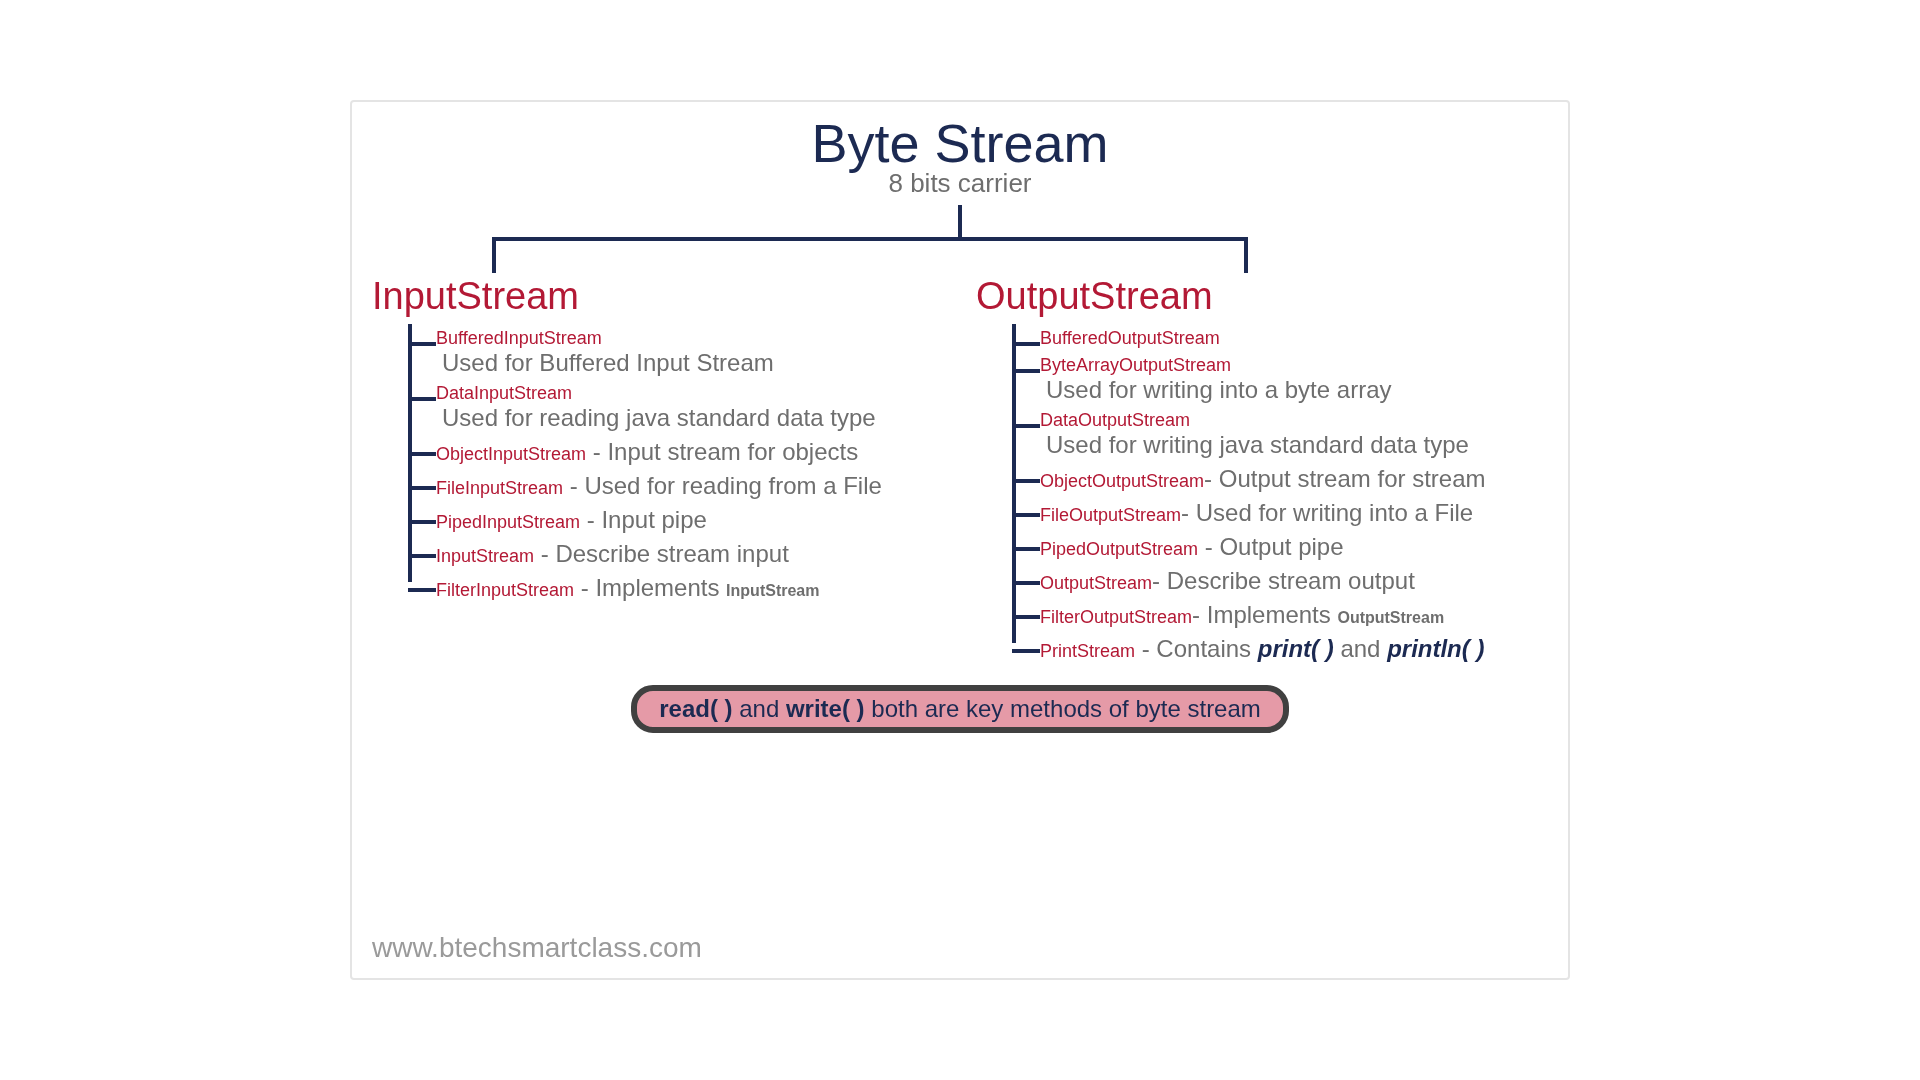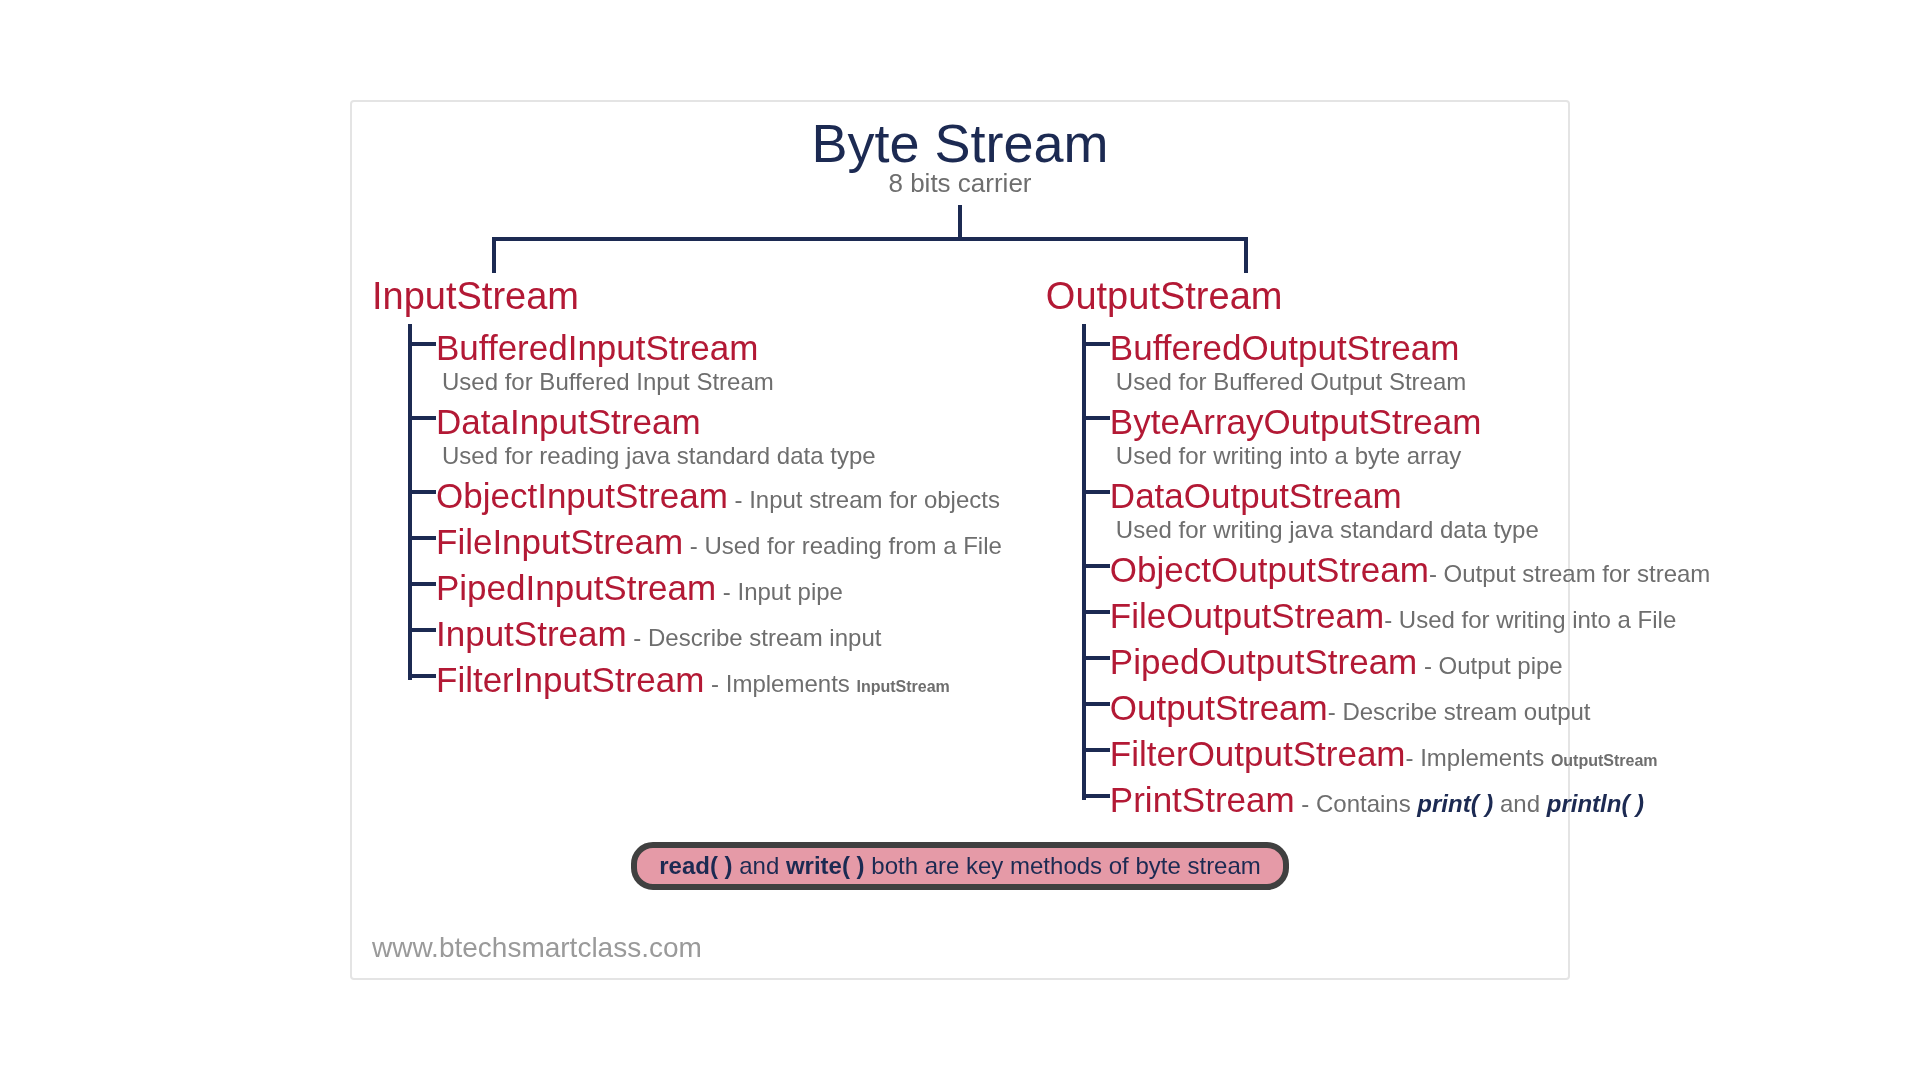--- a/index.html
+++ b/index.html
@@ -59,21 +59,21 @@
   top: 32px;
   width: 4px;
   height: 36px;
   background: #1c2a52;
 }
 .connector-top .drop-l { left: 120px; }
 .connector-top .drop-r { right: 300px; }
 
 .columns {
   display: flex;
-  gap: 44px;
+  gap: 32px;
 }
 .col {
   flex: 1;
   position: relative;
 }
 .col-title {
   font-size: 38px;
   color: #b31935;
   font-weight: 400;
   margin-bottom: 6px;
@@ -98,21 +98,21 @@
   content: "";
   position: absolute;
   left: -28px;
   top: 18px;
   width: 28px;
   height: 4px;
   background: #1c2a52;
 }
 .node.inline { white-space: nowrap; }
 .cls {
-  font-size: 35px;
+  font-size: 18px;
   color: #b31935;
 }
 .desc-inline {
   font-size: 24px;
   color: #6e6e6e;
 }
 .desc-block {
   font-size: 24px;
   color: #6e6e6e;
   margin-top: 0px;
@@ -171,21 +171,21 @@
           <div class="node inline"><span class="cls">FileInputStream</span><span class="desc-inline"> - Used for reading from a File</span></div>
           <div class="node inline"><span class="cls">PipedInputStream</span><span class="desc-inline"> - Input pipe</span></div>
           <div class="node inline"><span class="cls">InputStream</span><span class="desc-inline">  - Describe stream input</span></div>
           <div class="node inline"><span class="cls">FilterInputStream</span><span class="desc-inline">  - Implements </span><span class="bold-grey">InputStream</span></div>
         </div>
     </div>
     <div class="col">
       <div class="col-title">OutputStream</div>
       <div class="tree" id="tree-output">
         <div class="trunk"></div>
-      <div class="node"><span class="cls">BufferedOutputStream</span><div class="desc-block">Used for Buffered Output Stream</div></div>
+      <div class="node"><span class="cls">BufferedOutputStream</span></div>
           <div class="node"><span class="cls">ByteArrayOutputStream</span><div class="desc-block">Used for writing into a byte array</div></div>
           <div class="node"><span class="cls">DataOutputStream</span><div class="desc-block">Used for writing java standard data type</div></div>
           <div class="node inline"><span class="cls">ObjectOutputStream</span><span class="desc-inline">- Output stream for stream</span></div>
           <div class="node inline"><span class="cls">FileOutputStream</span><span class="desc-inline">- Used for writing into a File</span></div>
           <div class="node inline"><span class="cls">PipedOutputStream</span><span class="desc-inline"> - Output pipe</span></div>
           <div class="node inline"><span class="cls">OutputStream</span><span class="desc-inline">- Describe stream output</span></div>
           <div class="node inline"><span class="cls">FilterOutputStream</span><span class="desc-inline">- Implements </span><span class="bold-grey">OutputStream</span></div>
           <div class="node inline"><span class="cls">PrintStream</span><span class="desc-inline">   - Contains <span class="bold-dark">print( )</span> and <span class="bold-dark">println( )</span></span></div>
         </div>
     </div>

